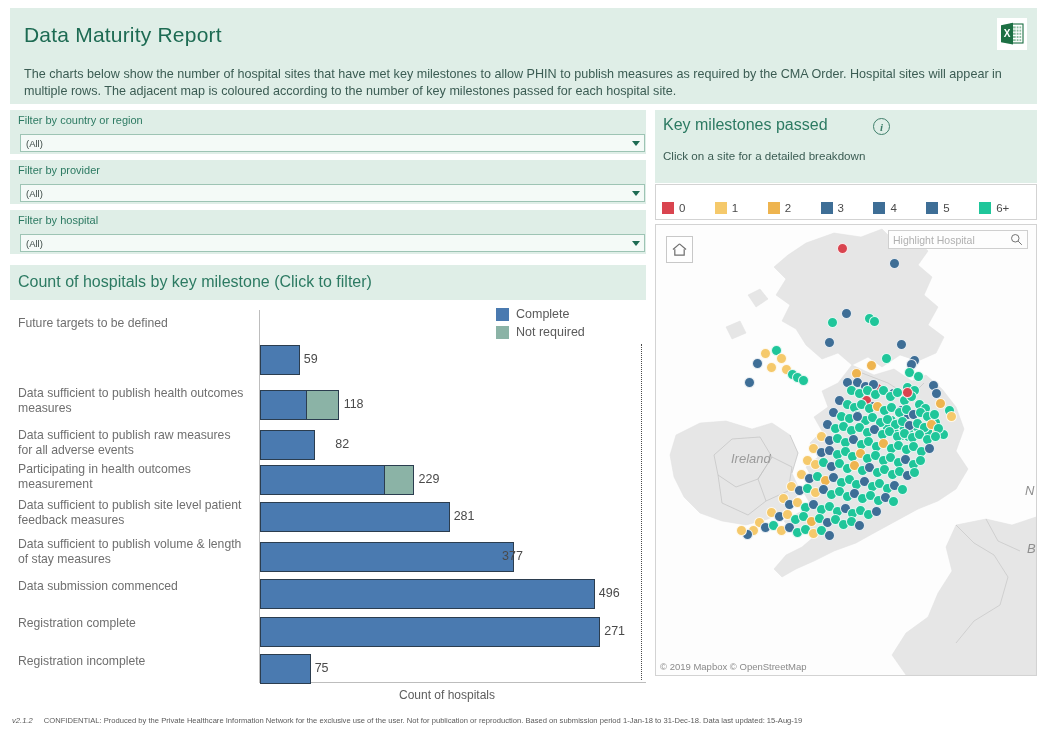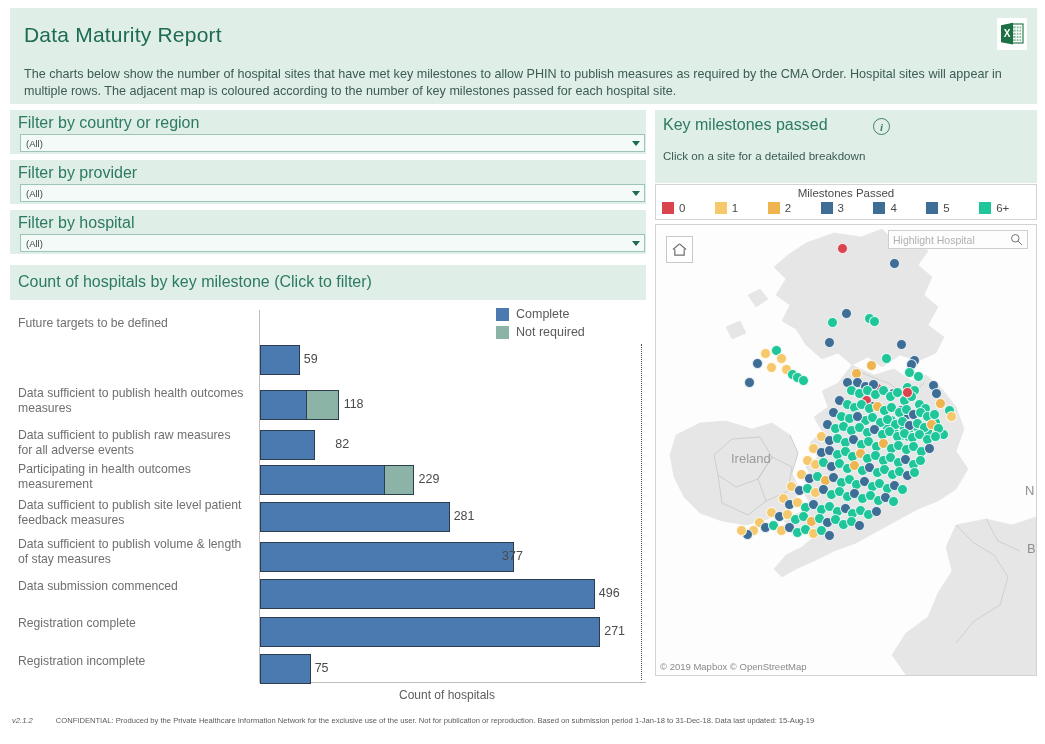--- a/index.html
+++ b/index.html
@@ -27,21 +27,21 @@
   }
   .intro-text {
     position: absolute; left: 14px; top: 58px; width: 1000px;
     font-size: 12.6px; color: #3b5c53; line-height: 1.32;
   }
 
   
   .filter-block { position: absolute; left: 10px; width: 636px; background: #dfeee7; }
   .filter-label {
     position: absolute; left: 8px; top: 4px;
-    font-size: 16px; color: #2c7a62;
+    font-size: 11px; color: #2c7a62;
   }
   .filter-select {
     position: absolute; left: 10px; width: 625px; height: 18px;
     background: #f4faf7; border: 1px solid #9dc4b4;
     display: flex; align-items: center; justify-content: space-between;
     padding: 0 4px 0 5px;
   }
   .filter-select .val { font-size: 9.5px; color: #3c4a46; }
   .caret {
     width: 0; height: 0;
@@ -131,21 +131,21 @@
   }
   .mlegend { position: absolute; top: 17px; left: 6px; width: 370px; display: flex; }
   .mlegend-item { display: flex; align-items: center; width: 53px; }
   .mlegend-sw { width: 12px; height: 12px; margin-right: 5px; }
   .mlegend-lb { font-size: 11.5px; color: #4a4a4a; }
 
   .map-frame {
     position: absolute; left: 655px; top: 224px; width: 382px; height: 452px;
     background: #ffffff; border: 1px solid #d3d3d3; overflow: hidden;
   }
-  .map-canvas { position: absolute; inset: 0; background: #b91c1c; }
+  .map-canvas { position: absolute; inset: 0; background: #b91c1c; font-style: italic; }
   .home-btn {
     position: absolute; left: 10px; top: 11px; width: 27px; height: 27px;
     background: #fefefe; border: 1px solid #c8c8c8;
     display: flex; align-items: center; justify-content: center; z-index: 6;
   }
   .highlight-box {
     position: absolute; right: 8px; top: 5px; width: 140px; height: 19px;
     background: #fdfdfd; border: 1px solid #cfcfcf; z-index: 6;
     display: flex; align-items: center; justify-content: space-between; padding: 0 4px;
   }
@@ -154,21 +154,21 @@
     position: absolute; left: 4px; bottom: 3px; z-index: 6;
     font-size: 9.5px; color: #8a8a8a;
   }
   .dot { position: absolute; border-radius: 50%; border: 1.2px solid rgba(255,255,255,.85); }
 
   
   .footer {
     position: absolute; left: 12px; top: 716px; width: 1020px;
     font-size: 7.6px; color: #5a5a5a; white-space: nowrap;
   }
-  .footer .ver { margin-right: 21px; font-style: italic; }
+  .footer .ver { margin-right: 9px; font-style: italic; }
 </style>
 </head>
 <body>
 
 <div id="app">
 
   <div class="header-panel">
     <div class="report-title">Data Maturity Report</div>
     <div class="excel-icon">
       <svg width="24" height="26" viewBox="0 0 24 26">
@@ -289,21 +289,20 @@
 
   <div class="map-head">
     <div class="map-head-title">Key milestones passed</div>
     <div class="info-icon">i</div>
     <div class="map-hint">
       <div>Click on a site for a detailed breakdown</div>
     </div>
   </div>
 
   <div class="legend-box">
-    <div class="legend-box-title">Milestones Passed</div>
     <div class="mlegend" id="mlegend">
         <div class="mlegend-item">
           <span class="mlegend-sw" style="background: rgb(217, 68, 79);"></span>
           <span class="mlegend-lb">0</span>
         </div>
         <div class="mlegend-item">
           <span class="mlegend-sw" style="background: rgb(245, 201, 107);"></span>
           <span class="mlegend-lb">1</span>
         </div>
         <div class="mlegend-item">

